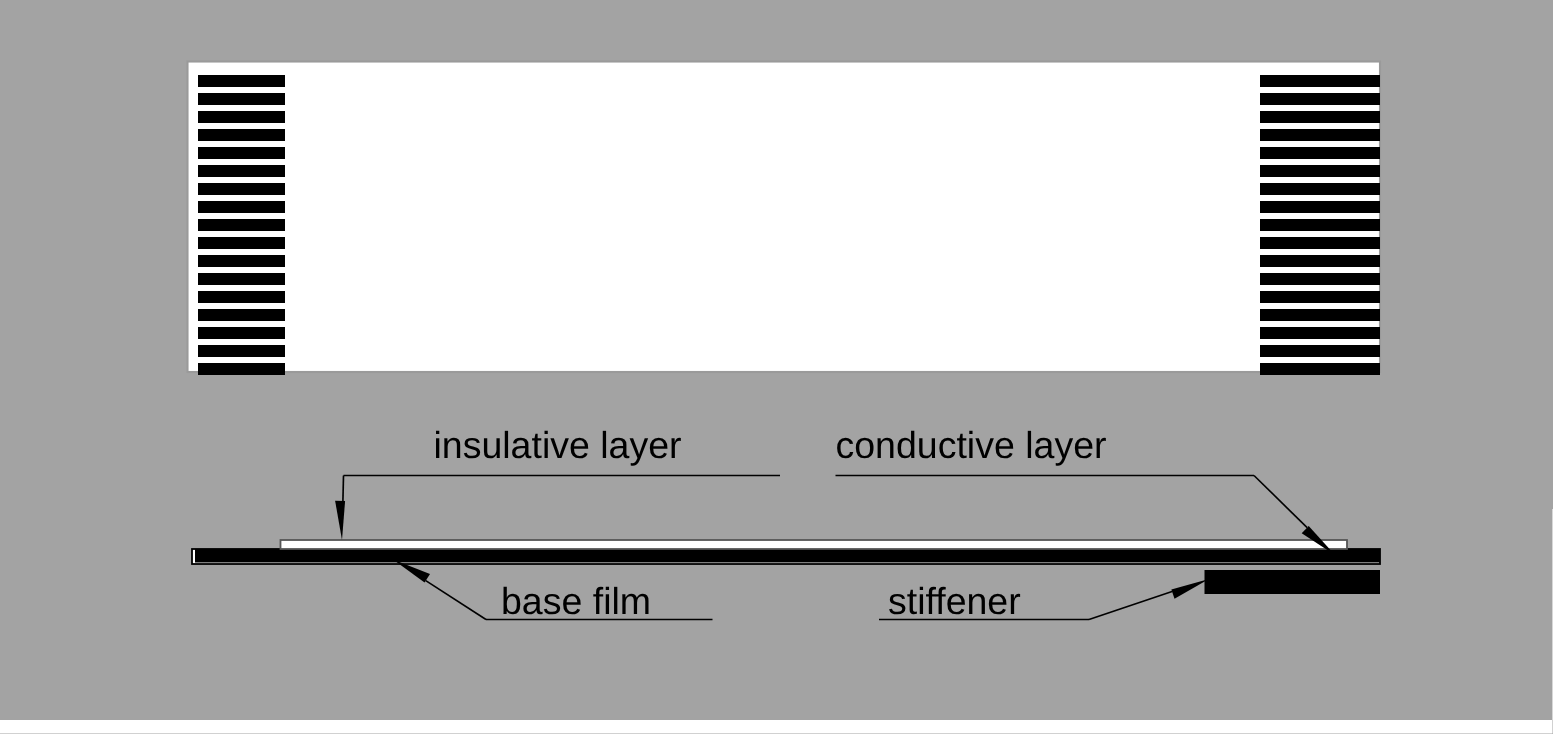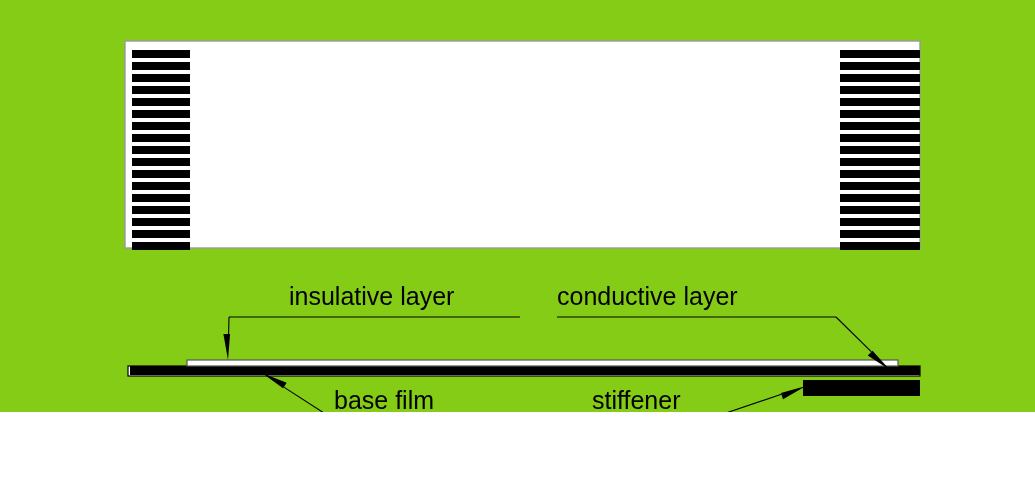--- a/index.html
+++ b/index.html
@@ -7,22 +7,22 @@
     margin: 0;
     padding: 0;
     background: #ffffff;
   }
   body {
     font-family: "Liberation Sans", sans-serif;
   }
   #stage {
     position: relative;
     width: 1035px;
-    height: 412px;
-    background: #84cc16;
+    height: 480px;
+    background: #a3a3a3;
     overflow: hidden;
   }
   #diagram-svg {
     position: absolute;
     left: 0;
     top: 0;
     width: 1035px;
     height: 489px;
     display: block;
   }

